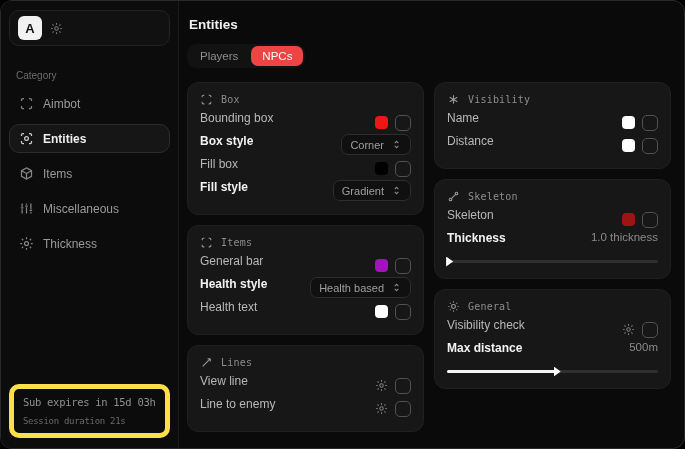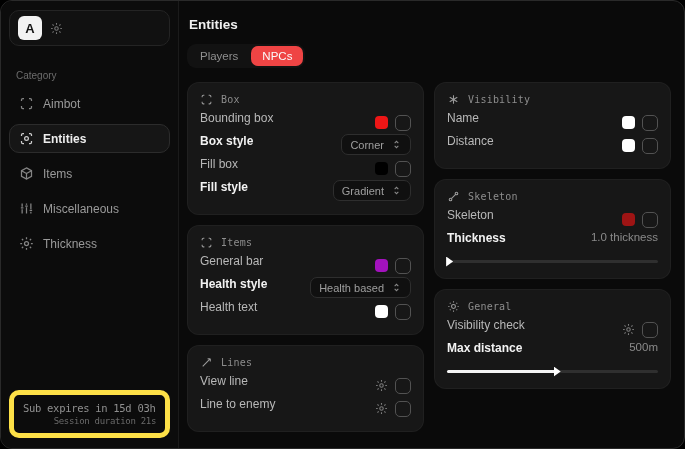--- a/index.html
+++ b/index.html
@@ -30,21 +30,21 @@
     display:flex; align-items:center; gap:9px; padding:6px 9px; border-radius:10px;
     color:#9a9a9a; font-size:12px; margin-bottom:6px; border:1px solid transparent; cursor:default;
   }
   .nav-item.active { background:#161616; border-color:#2c2c2c; color:#ededed; font-weight:600; }
   .nav-item .nicon { display:flex; color:inherit; opacity:.85; }
   .side-footer {
     margin-top:auto; border:5px solid #fde047; border-radius:10px; padding:7px 9px;
     font-family:"DejaVu Sans Mono", monospace;
   }
   .sub-line { font-size:10.5px; color:#909090; letter-spacing:-0.3px; }
-  .sess-line { font-size:9px; color:#6a6a6a; margin-top:2px; letter-spacing:-0.3px;text-align:right; }
+  .sess-line { font-size:9px; color:#6a6a6a; margin-top:8px; letter-spacing:-0.3px; }
   
   .main { flex:1; padding:12px 13px 10px 8px; display:flex; flex-direction:column; }
   .page-title { font-size:13.5px; font-weight:700; color:#f0f0f0; margin:4px 0 12px 2px; }
   .tabs { display:inline-flex; align-self:flex-start; background:#121212; border-radius:9px; padding:2px; gap:2px; }
   .tab { font-size:11.5px; color:#8f8f8f; padding:4px 11px; border-radius:7px; cursor:default; }
   .tab.active { background:#ef4444; color:#fafafa; }
   .columns { display:flex; gap:10px; margin-top:14px; align-items:flex-start; }
   .col { flex:1; display:flex; flex-direction:column; gap:10px; min-width:0; }
   .card {
     background:#171717; border:1px solid rgba(255,255,255,0.04); border-radius:12px;

